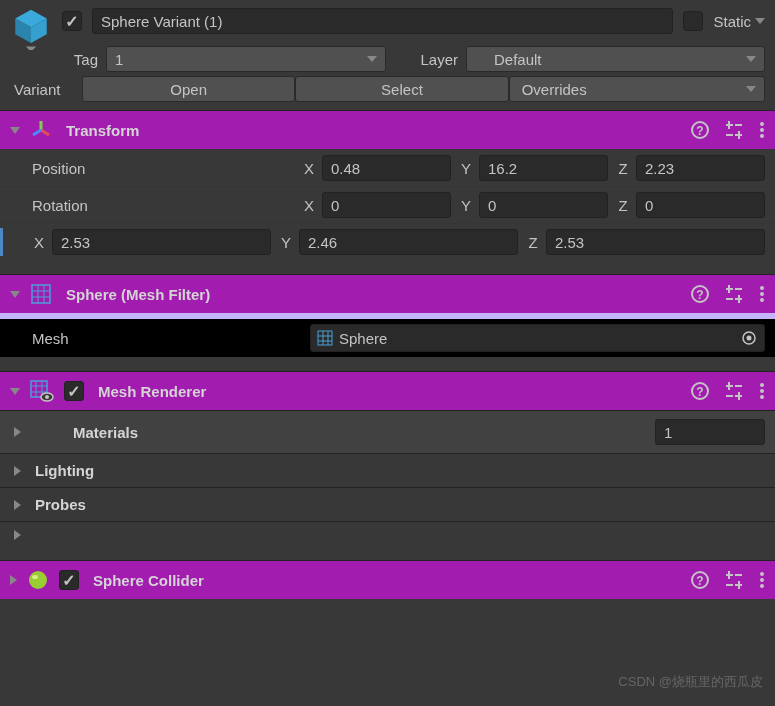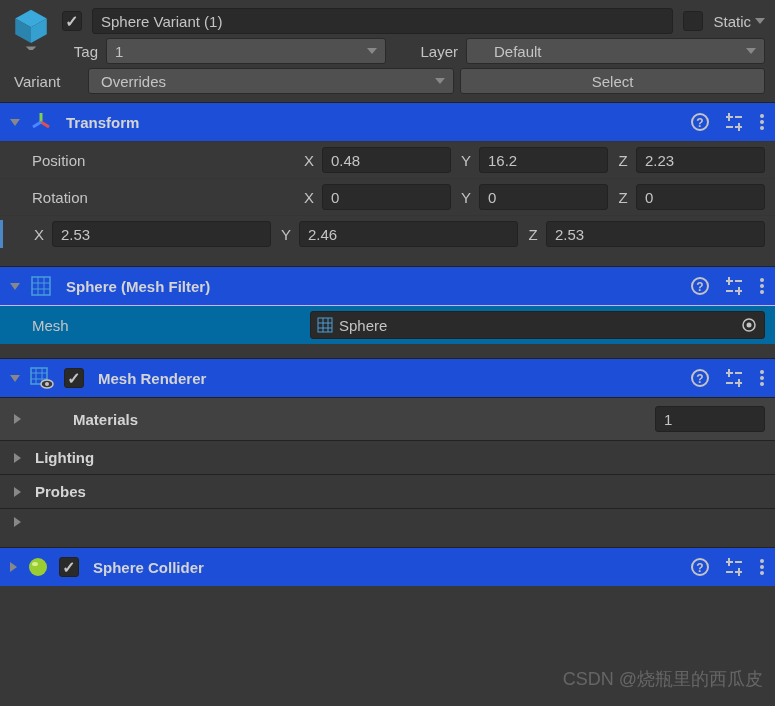--- a/index.html
+++ b/index.html
@@ -62,25 +62,25 @@
 .header-top {
   display: flex;
   align-items: flex-start;
   padding: 8px 10px 0 10px;
   gap: 10px;
 }
 .prefab-cube {
   width: 42px; height: 42px;
   flex-shrink: 0;
 }
-.header-rows { flex: 1; display: flex; flex-direction: column; gap: 2px; }
+.header-rows { flex: 1; display: flex; flex-direction: column; gap: 10px; }
 .tag-layer-row { display: flex; align-items: center; gap: 8px; padding: 2px 0; }
-.variant-row { display: flex; align-items: center; gap: 6px; padding: 2px 10px 8px 14px; }
+.variant-row { display: flex; align-items: center; padding: 2px 10px 8px 14px; }
 .component-header {
-  background: #1d4ed8;
+  background: #a21caf;
   border-top: 1px solid #222;
   display: flex;
   align-items: center;
   padding: 8px 10px;
   gap: 10px;
 }
 .foldout {
   width: 0; height: 0;
   border-top: 5px solid transparent;
   border-bottom: 5px solid transparent;
@@ -139,21 +139,21 @@
   padding: 8px 10px 8px 14px;
   gap: 10px;
   border-top: 1px solid #222;
 }
 .sub-row.highlight { background: #414141; }
 .watermark {
   position: absolute;
   bottom: 15px;
   right: 12px;
   color: #8a8a8a;
-  font-size: 18px;
+  font-size: 13px;
   opacity: .55;
 }
 </style>
 </head>
 <body>
 
 <div class="header-top">
   <svg class="prefab-cube" viewBox="0 0 40 48">
     <polygon points="20,2 38,12 20,22 2,12" fill="#3aa9db"></polygon>
     <polygon points="2,12 20,22 20,40 2,30" fill="#2b84ad"></polygon>
@@ -177,24 +177,25 @@
       <span style="width:64px;text-align:right;">Layer</span>
       <div class="dark-btn dropdown" style="flex:1;justify-content:center;padding-left:27px;">
         <span>Default</span>
       </div>
     </div>
   </div>
 </div>
 
 <div class="variant-row">
   <span style="width:68px;">Variant</span>
+  <div class="dark-btn" style="flex:1;">Open</div>
+  <div class="dark-btn" style="flex:1;">Select</div>
   <div class="dark-btn dropdown" style="flex:1.2;justify-content:flex-start;padding-left:12px;">
     <span>Overrides</span>
   </div>
-  <div class="dark-btn" style="flex:1;">Select</div>
 </div>
 
 <div class="component-header">
   <div class="foldout open"></div>
   <svg width="22" height="22">
     <line x1="11" y1="11" x2="11" y2="2" stroke="#7fd14a" stroke-width="3"></line>
     <line x1="11" y1="11" x2="19" y2="16" stroke="#e05050" stroke-width="3"></line>
     <line x1="11" y1="11" x2="3" y2="16" stroke="#4b88ff" stroke-width="3"></line>
   </svg>
   <span class="comp-title">Transform</span>
@@ -311,21 +312,21 @@
     <span class="icon-btn">
         <svg width="6" height="18">
           <circle cx="3" cy="3" r="2" fill="#c4c4c4"></circle>
           <circle cx="3" cy="9" r="2" fill="#c4c4c4"></circle>
           <circle cx="3" cy="15" r="2" fill="#c4c4c4"></circle>
         </svg>
       </span>
   </div>
 </div>
 
-<div class="prop-row" style="border-top:1px solid #c4b5fd;background:#0369a1;">
+<div class="prop-row" style="border-top:6px solid #c4b5fd;background:#000000;">
   <span class="prop-label" style="width:262px;">Mesh</span>
   <div class="obj-field">
     <svg width="16" height="16">
         <rect x="1" y="1" width="14" height="14" fill="none" stroke="#4b9fd8" stroke-width="1"></rect>
         <line x1="6" y1="1" x2="6" y2="15" stroke="#4b9fd8"></line>
         <line x1="11" y1="1" x2="11" y2="15" stroke="#4b9fd8"></line>
         <line x1="1" y1="6" x2="15" y2="6" stroke="#4b9fd8"></line>
         <line x1="1" y1="11" x2="15" y2="11" stroke="#4b9fd8"></line>
       </svg>
     <span>Sphere</span>

